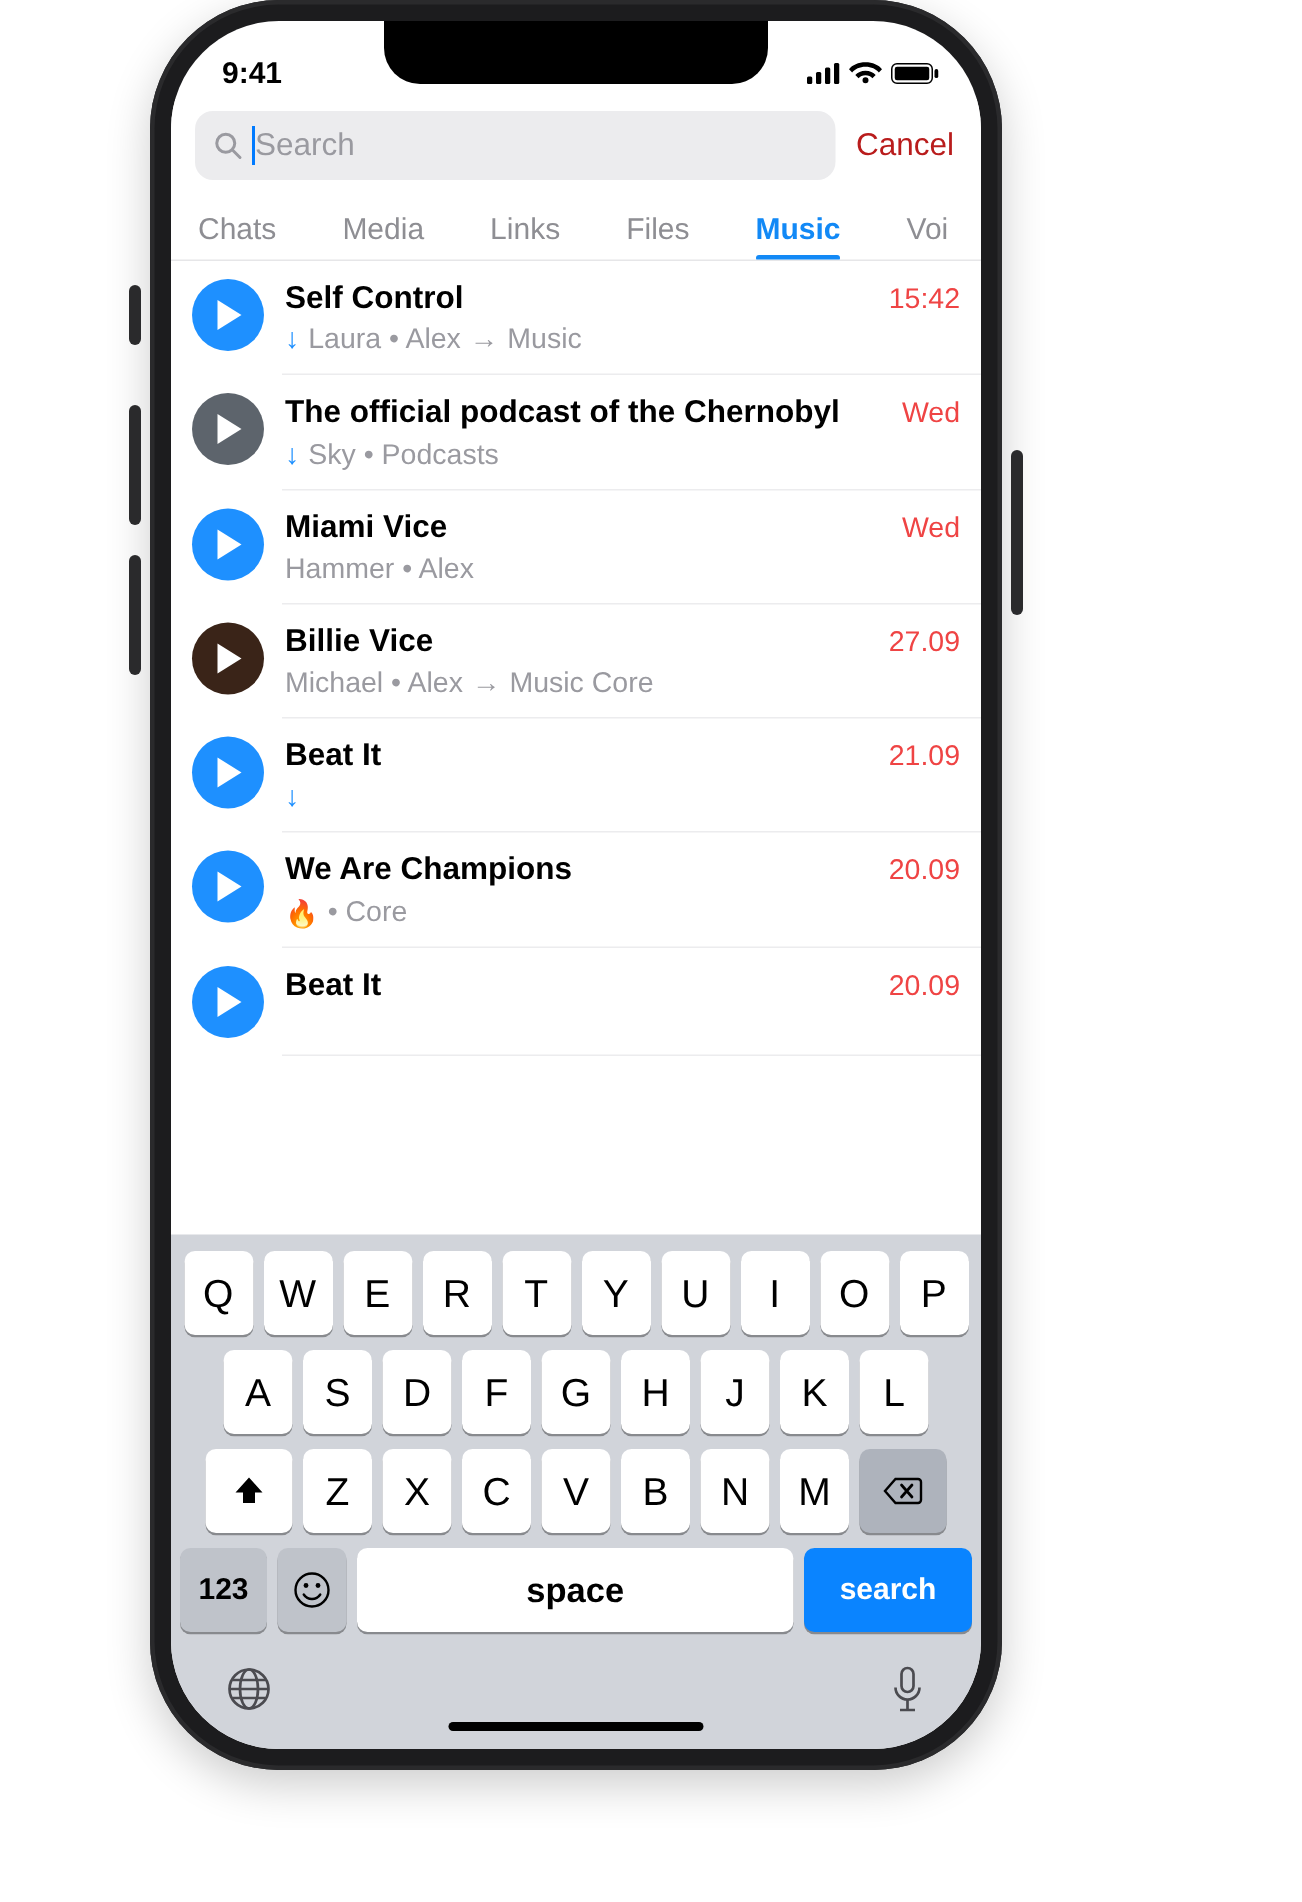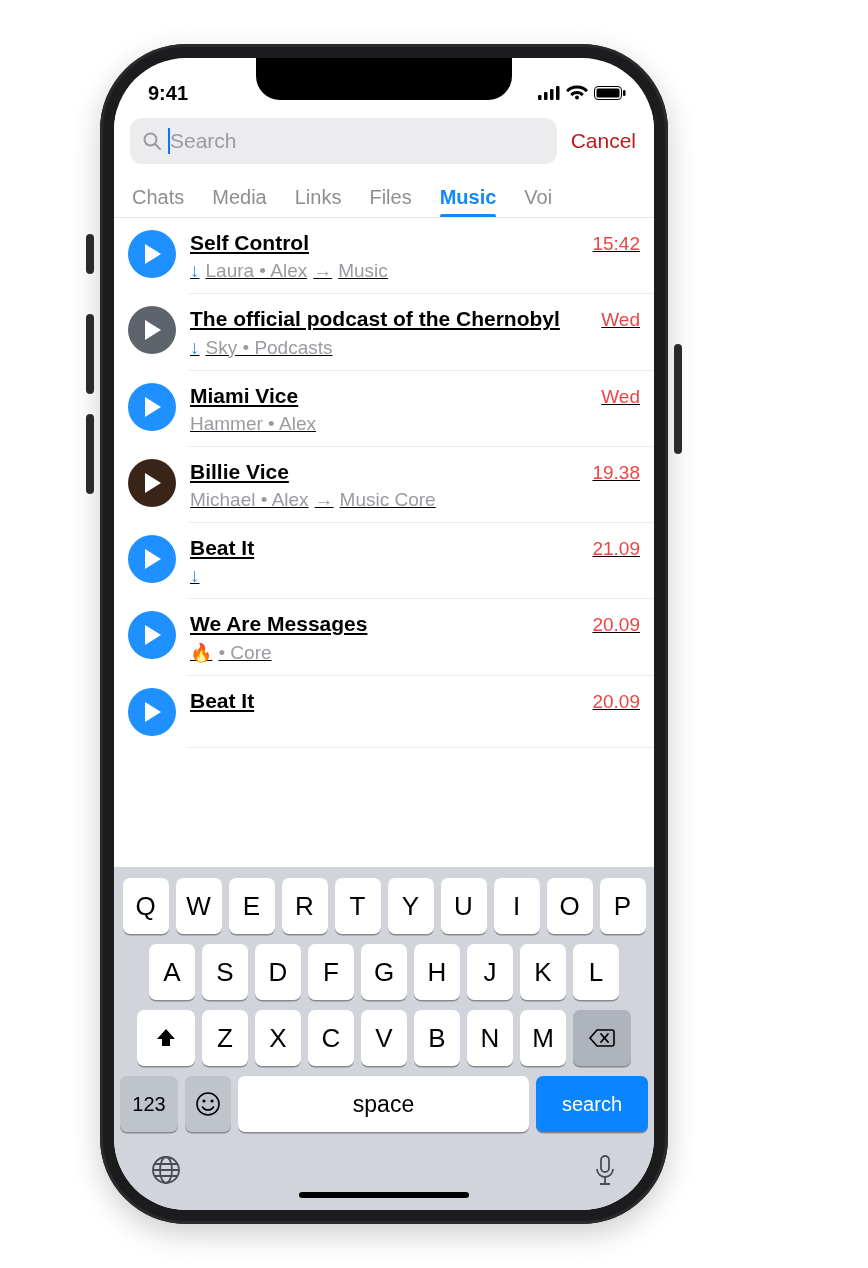--- a/index.html
+++ b/index.html
@@ -8,21 +8,21 @@
     height: 1268px;
     background: #ffffff;
     font-family: -apple-system, "SF Pro Text", "Helvetica Neue", Arial, sans-serif;
     overflow: hidden;
   }
   .stage {
     width: 768px;
     height: 1268px;
     position: relative;
     display: flex;
-    align-items: center;
+    align-items: flex-start;
     justify-content: center;
     border-radius: 30px;
   }
   
   .phone {
     position: relative;
     width: 568px;
     height: 1180px;
     background: #1c1c1e;
     border-radius: 86px;
@@ -141,21 +141,21 @@
     background: none;
     border: none;
     color:#b91c1c;
     font-size: 21px;
     padding: 4px 2px;
   }
 
   
   .tabs {
     display: flex;
-    gap: 28px;
+    gap: 44px;
     padding: 2px 18px 0 18px;
     border-bottom: 1px solid #e6e6e8;
     overflow: hidden;
     white-space: nowrap;
   }
   .tab {
     color:#8e8e93;
     font-size: 20px;
     padding: 8px 0;
     position: relative;
@@ -166,21 +166,20 @@
     position: absolute;
     left: 0; right: 0; bottom: -1px;
     height: 4px;
     background:#1289f6;
     border-radius: 2px;
   }
 
   
   .list {
     overflow: hidden;
-    text-decoration: underline;
   }
   .list-item {
     display:flex;
     gap: 14px;
     padding: 12px 14px 12px 14px;
     position: relative;
   }
   .list-item .sep{
     position:absolute;
     left: 74px;
@@ -259,20 +258,21 @@
   .row2 { padding-left: 30px; padding-right: 30px; }
   .key.special {
     background:#aeb3bc;
   }
   .key.special.white { background:#fff; }
   .key.shift, .key.backspace { width: 58px; }
   .bottom-row {
     display:flex;
     gap:7px;
     padding: 3px 6px 10px 6px;
+    font-weight: bold;
   }
   .key.num { width: 58px; background:#bfc3ca; font-size:20px; }
   .key.emoji { width: 46px; background:#bfc3ca; }
   .key.space { flex:1; font-size:23px; }
   .key.search { width: 112px; background:#0a84ff; color:#fff; font-size:20px; }
   .kb-bottombar{
     height: 68px;
     display:flex;
     align-items:flex-start;
     justify-content: space-between;
@@ -405,21 +405,21 @@
           </div>
           <div class="list-item">
             <div class="play-btn photo">
               <svg width="20" height="22" viewBox="0 0 20 22">
                 <path fill="#fff" d="M3 1v20l16-10z"></path>
               </svg>
             </div>
             <div class="item-body">
               <div class="item-head">
                 <div class="title">Billie Vice</div>
-                <div class="timestamp">19.38</div>
+                <div class="timestamp">27.09</div>
               </div>
               <div class="subtitle">
                 <span>Michael • Alex</span>
                 <span class="fwd-arrow">→</span>
                 <span>Music Core</span>
               </div>
             </div>
             <div class="sep"></div>
           </div>
           <div class="list-item">
@@ -440,21 +440,21 @@
             <div class="sep"></div>
           </div>
           <div class="list-item">
             <div class="play-btn ">
               <svg width="20" height="22" viewBox="0 0 20 22">
                 <path fill="#fff" d="M3 1v20l16-10z"></path>
               </svg>
             </div>
             <div class="item-body">
               <div class="item-head">
-                <div class="title">We Are Messages</div>
+                <div class="title">We Are Champions</div>
                 <div class="timestamp">20.09</div>
               </div>
               <div class="subtitle">
                 <span class="fire">🔥</span>
                 <span> • Core</span>
               </div>
             </div>
             <div class="sep"></div>
           </div>
           <div class="list-item">

